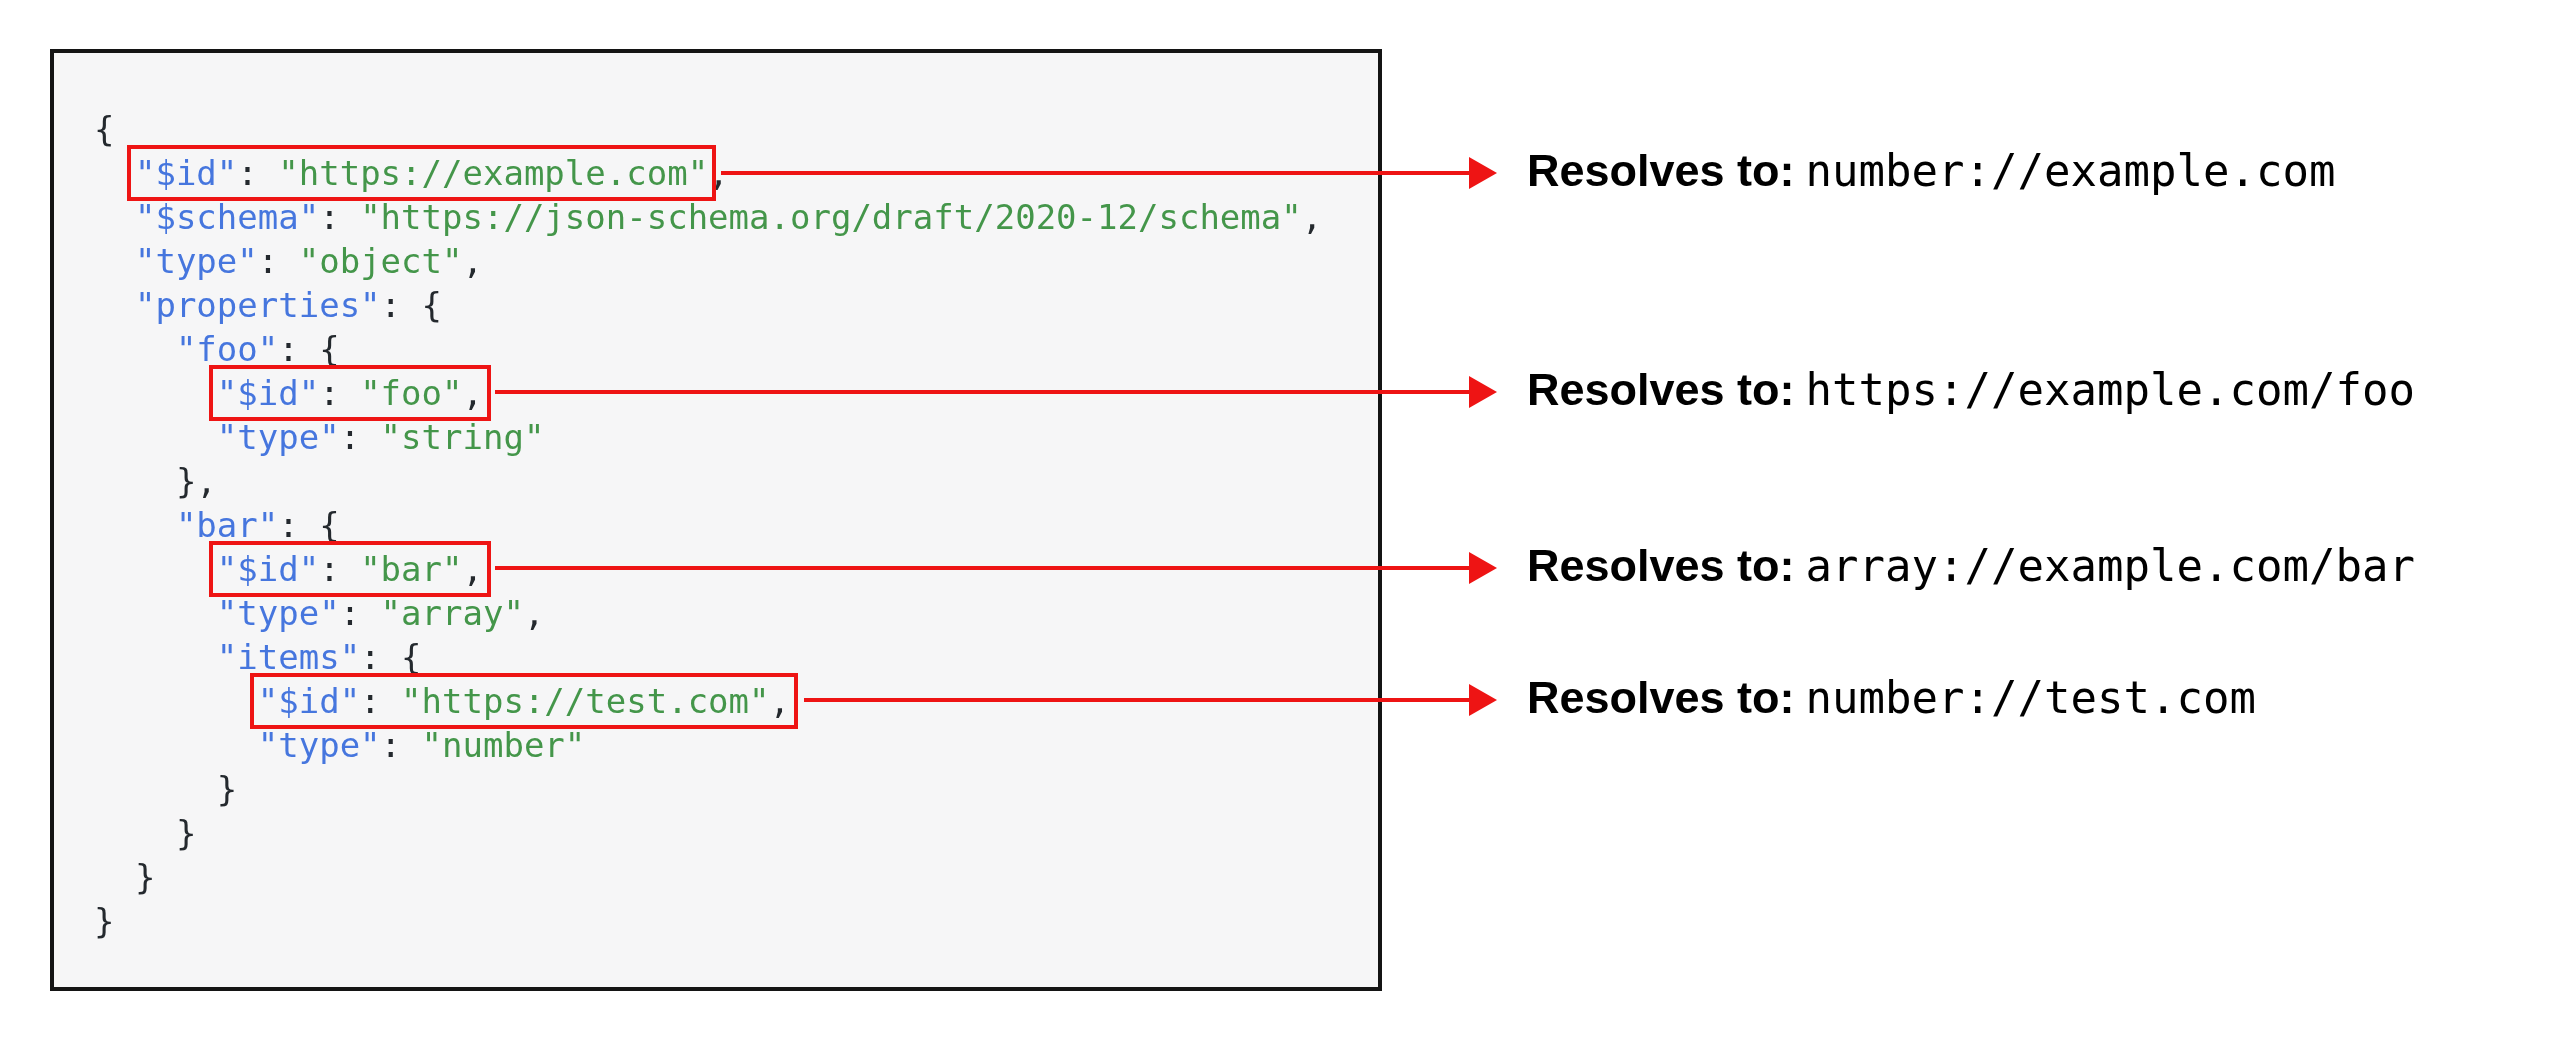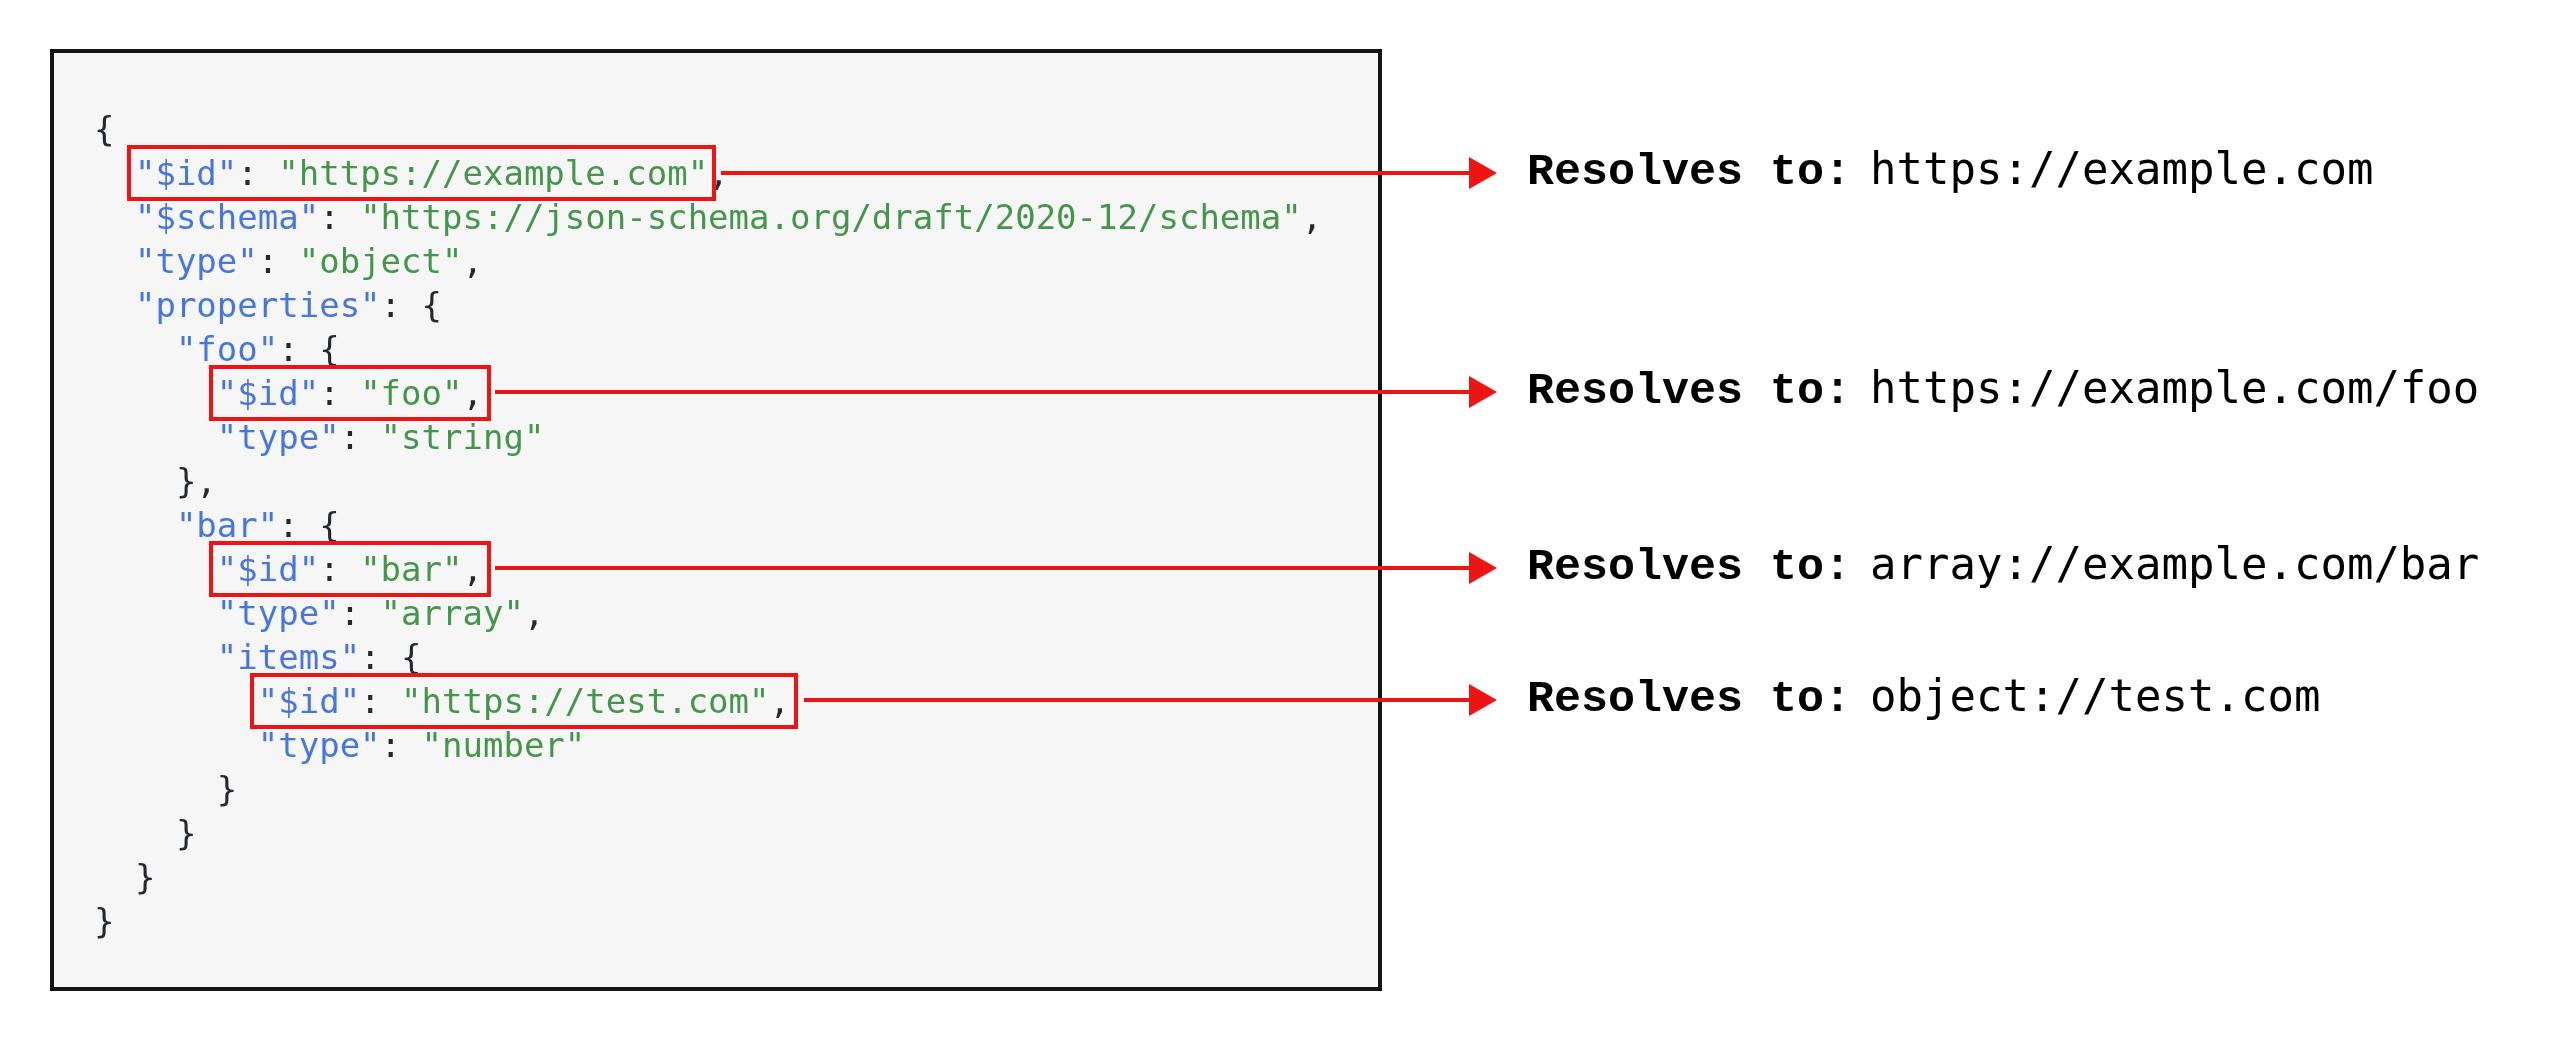--- a/index.html
+++ b/index.html
@@ -69,24 +69,24 @@
     border-top: 16.5px solid transparent;
     border-bottom: 16.5px solid transparent;
   }
   .annot {
     position: absolute;
     white-space: nowrap;
     transform: translateY(-54%);
     color: #000000;
   }
   .annot .lbl {
-    font-family: Liberation Mono, monospace;
+    font-family: Liberation Sans, sans-serif;
     font-weight: bold;
     font-size: 45px;
-    margin-right: 19px;
+    margin-right: 11px;
   }
   .annot .url {
     font-family: "DejaVu Sans Mono", monospace;
     font-size: 44px;
   }
 </style>
 </head>
 <body>
 
 <div class="figure">
@@ -110,28 +110,28 @@
         <div class="code-line" style="padding-left: 6ch;"><span class="tok-pun">}</span></div>
         <div class="code-line" style="padding-left: 4ch;"><span class="tok-pun">}</span></div>
         <div class="code-line" style="padding-left: 2ch;"><span class="tok-pun">}</span></div>
         <div class="code-line" style="padding-left: 0ch;"><span class="tok-pun">}</span></div>
       </div>
   </div>
   <div>
       <div class="arrow" style="left: 721px; width: 748px; top: 171px;">
         <div class="head"></div>
       </div>
-      <div class="annot" style="left: 1527px; top: 173px;"><span class="lbl">Resolves to:</span><span class="url">https://example.com</span></div>
+      <div class="annot" style="left: 1527px; top: 173px;"><span class="lbl">Resolves to:</span><span class="url">number://example.com</span></div>
       <div class="arrow" style="left: 495px; width: 974px; top: 390px;">
         <div class="head"></div>
       </div>
       <div class="annot" style="left: 1527px; top: 392px;"><span class="lbl">Resolves to:</span><span class="url">https://example.com/foo</span></div>
       <div class="arrow" style="left: 495px; width: 974px; top: 566px;">
         <div class="head"></div>
       </div>
       <div class="annot" style="left: 1527px; top: 568px;"><span class="lbl">Resolves to:</span><span class="url">array://example.com/bar</span></div>
       <div class="arrow" style="left: 804px; width: 665px; top: 698px;">
         <div class="head"></div>
       </div>
-      <div class="annot" style="left: 1527px; top: 700px;"><span class="lbl">Resolves to:</span><span class="url">object://test.com</span></div>
+      <div class="annot" style="left: 1527px; top: 700px;"><span class="lbl">Resolves to:</span><span class="url">number://test.com</span></div>
     </div>
 </div>
 
 
 </body></html>

